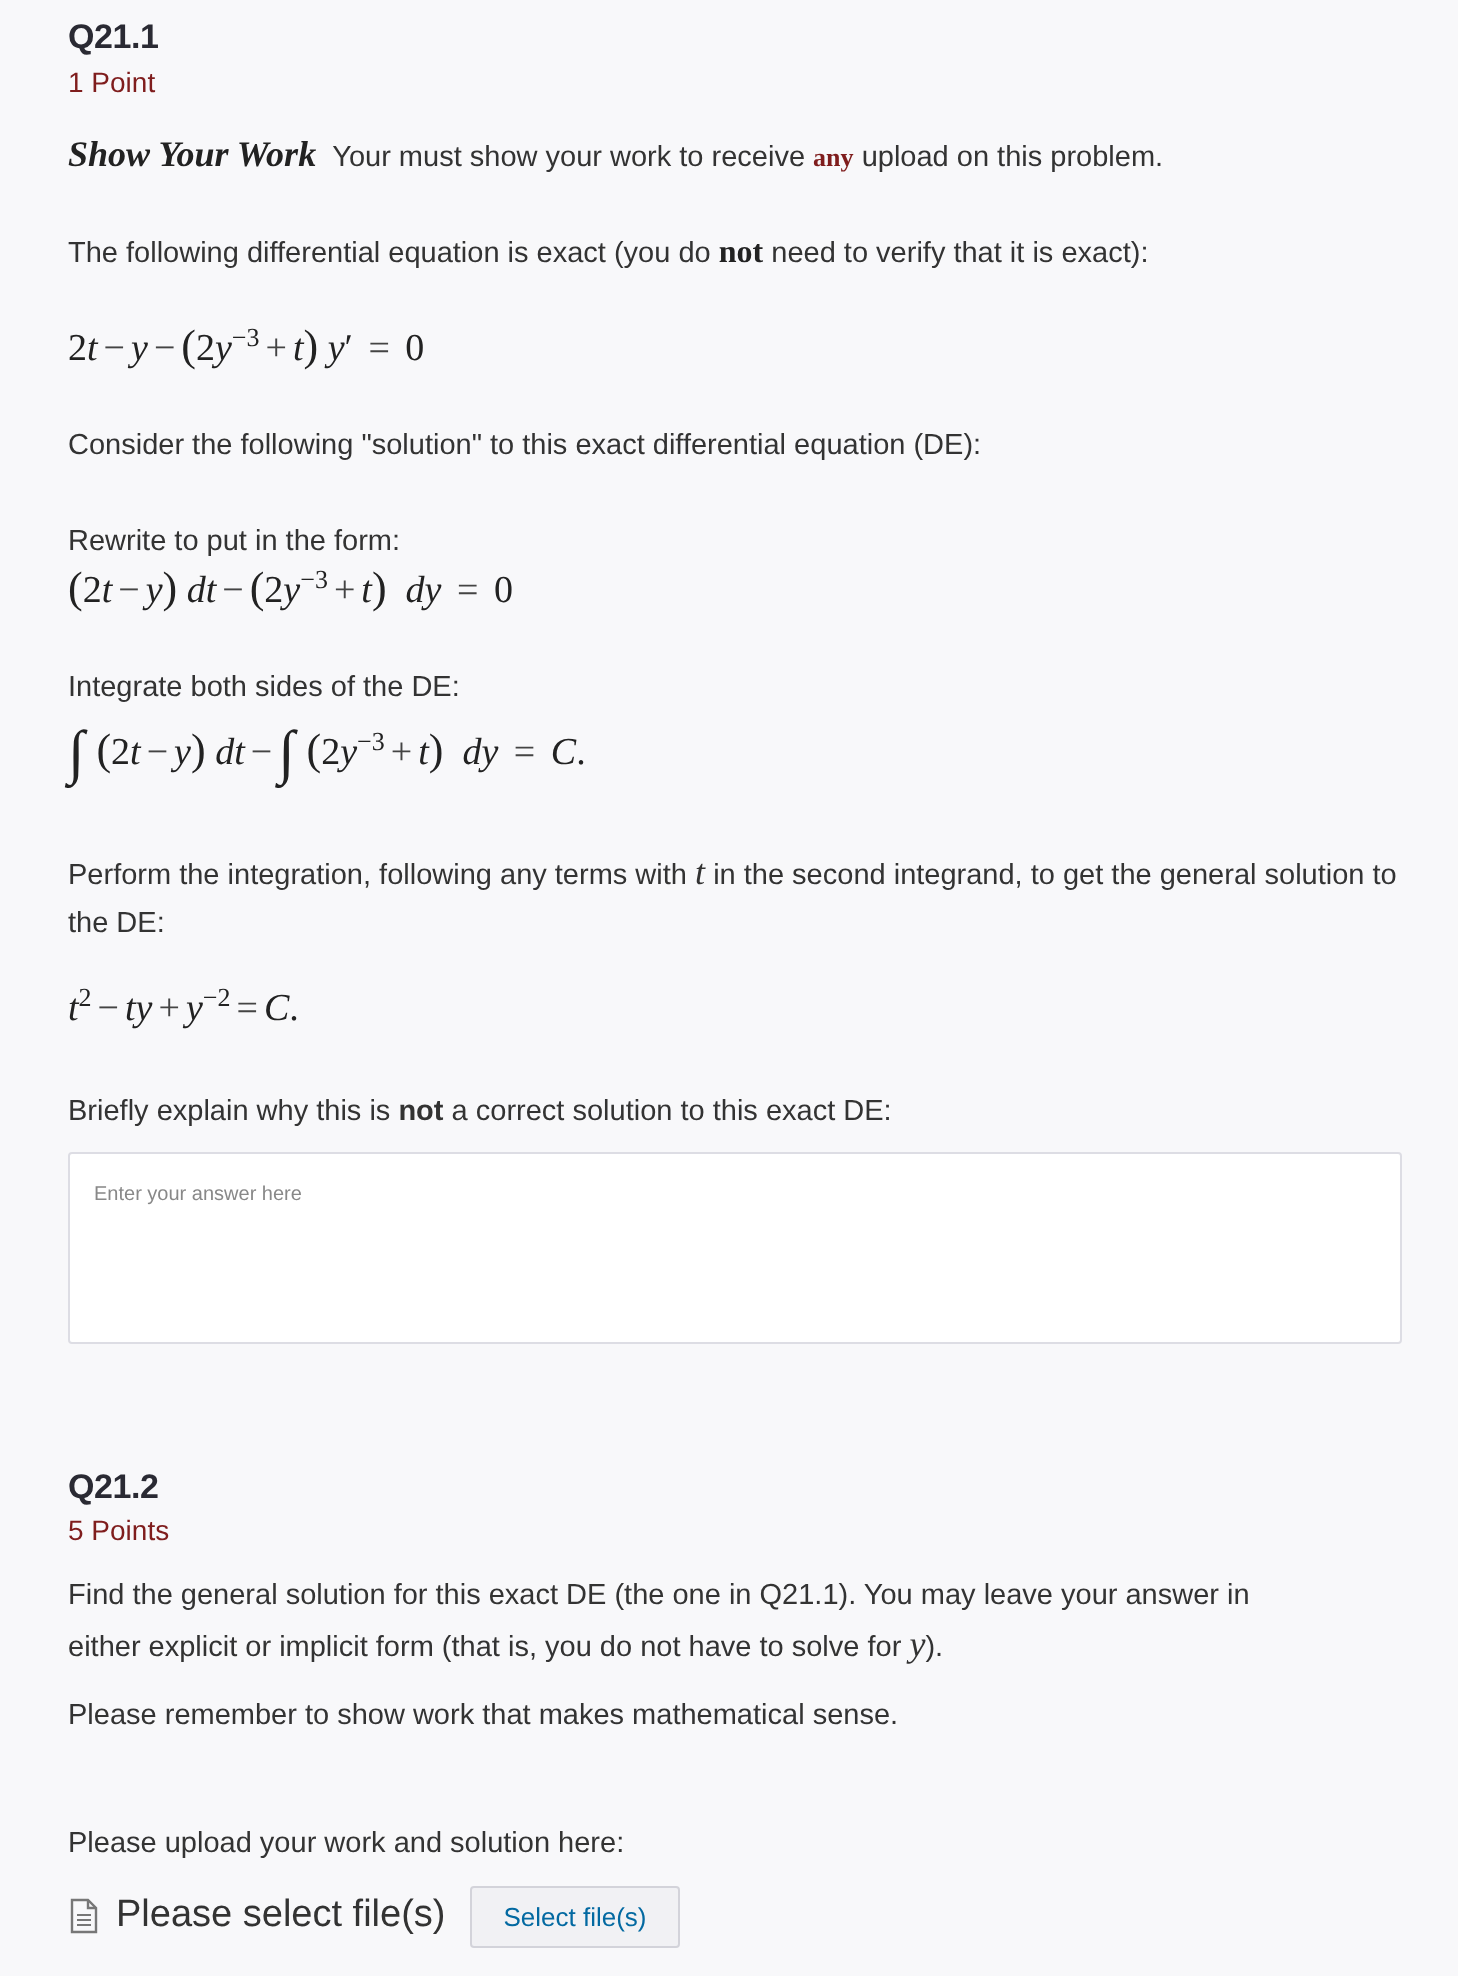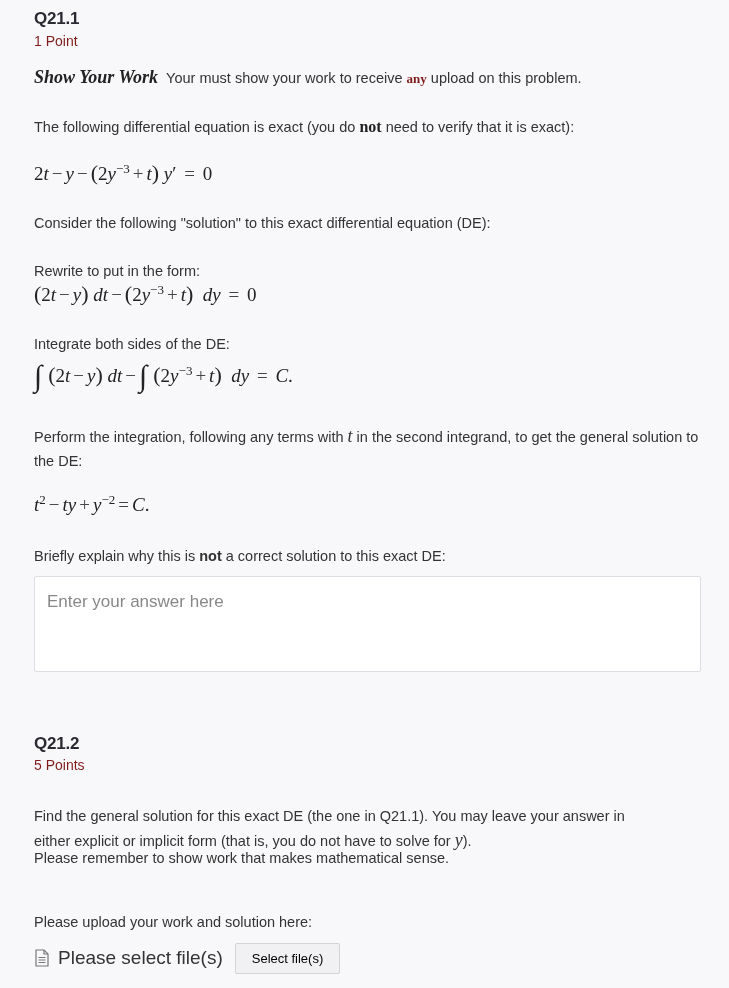--- a/index.html
+++ b/index.html
@@ -24,29 +24,29 @@
     .math .big { font-size: 22px; }
     .integral { font-size: 30px; font-style: italic; display: inline-block; transform: translateY(4px); line-height: 0; padding-right: 6px; }
     .answer-box {
       left: 34px; top: 576px; width: 667px; height: 96px;
       background: #ffffff; border: 1px solid #dddde4; border-radius: 2px;
       box-sizing: border-box;
     }
     .answer-box textarea {
       width: 100%; height: 100%; border: none; outline: none; resize: none;
       background: transparent; padding: 15px 12px; box-sizing: border-box;
-      font-family: "Liberation Sans", sans-serif; font-size: 17px; color: #0f766e;
+      font-family: "Liberation Sans", sans-serif; font-size: 10px; color: #0f766e;
     }
     .answer-box textarea::placeholder { color: #888; }
     .file-row { left: 34px; top: 942px; height: 32px; display: flex; align-items: center; }
     .file-icon { width: 16px; height: 18px; margin-right: 8px; }
     .file-label { font-size: 19px; color: #333; margin-right: 12px; }
     .select-btn {
       height: 31px; padding: 0 16px; border: 1px solid #d3d3da; background: #f1f1f4;
-      border-radius: 2px; font-family: "Liberation Sans", sans-serif; font-size: 13px; color: #000000;
+      border-radius: 2px; font-family: "Liberation Sans", sans-serif; font-size: 13px; color: #0369a1;
       display: flex; align-items: center; box-sizing: border-box; cursor: pointer;
     }
     .ital-var { font-family: "Liberation Serif", serif; font-style: italic; font-size: 18px; }
   </style>
 </head>
 <body>
 
 <div class="abs q-title" style="left:34px; top:9px;">Q21.1</div>
 <div class="abs q-points" style="left:34px; top:33px;">1 Point</div>
 
@@ -98,21 +98,21 @@
   <span>a correct solution to this exact DE:</span>
 </div>
 
 <div class="abs answer-box">
   <textarea placeholder="Enter your answer here" style=""></textarea>
 </div>
 
 <div class="abs q-title" style="left:34px; top:734px;">Q21.2</div>
 <div class="abs q-points" style="left:34px; top:757px;">5 Points</div>
 
-<div class="abs p" style="left:34px; top:804px; width:680px;">
+<div class="abs p" style="left:34px; top:786px; width:680px;">
   <div>Find the general solution for this exact DE (the one in Q21.1).  You may leave your answer in</div>
   <div>
     <span>either explicit or implicit form (that is, you do not have to solve for</span>
     <span class="ital-var">y</span><span>).</span>
   </div>
 </div>
 
 <div class="abs p" style="left:34px; top:846px; white-space:nowrap;">Please remember to show work that makes mathematical sense.</div>
 
 <div class="abs p" style="left:34px; top:910px; white-space:nowrap;">Please upload your work and solution here:</div>

